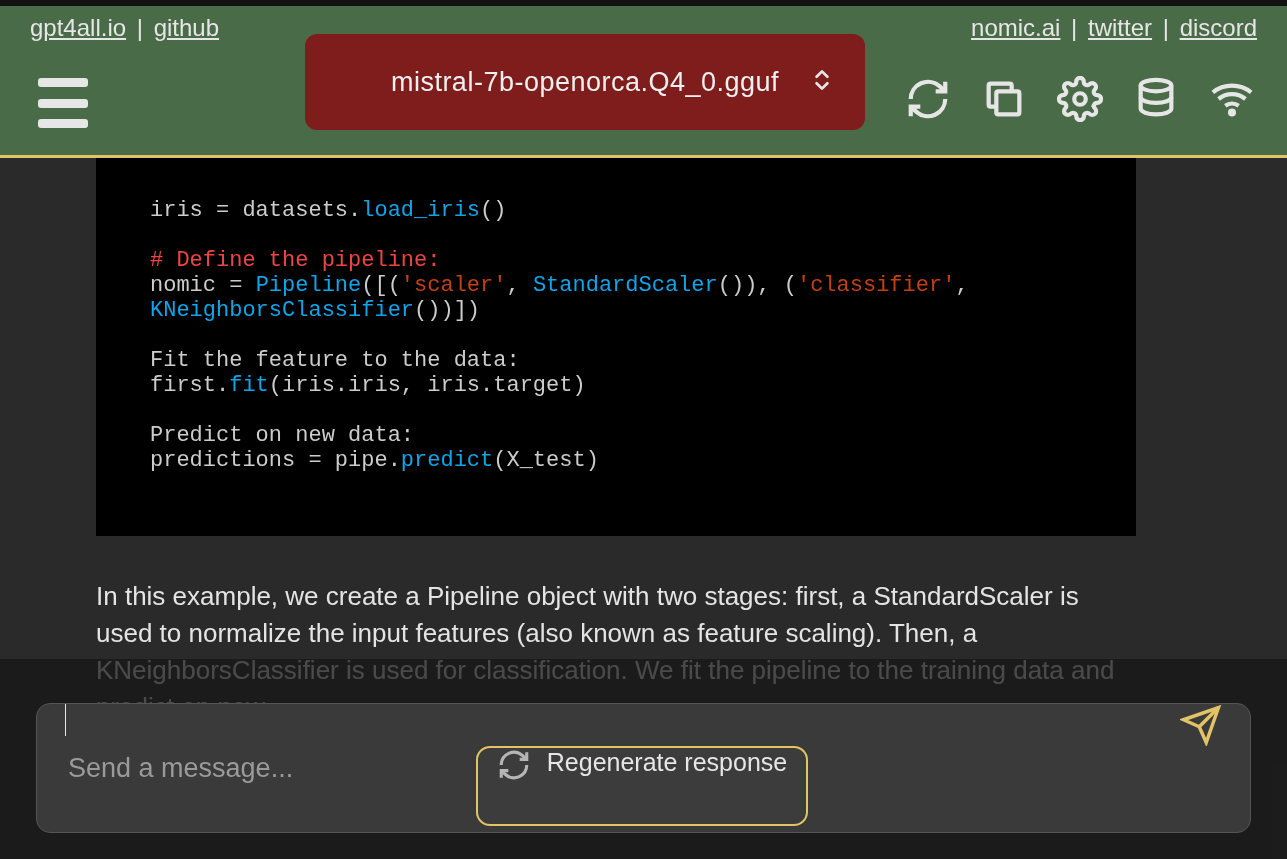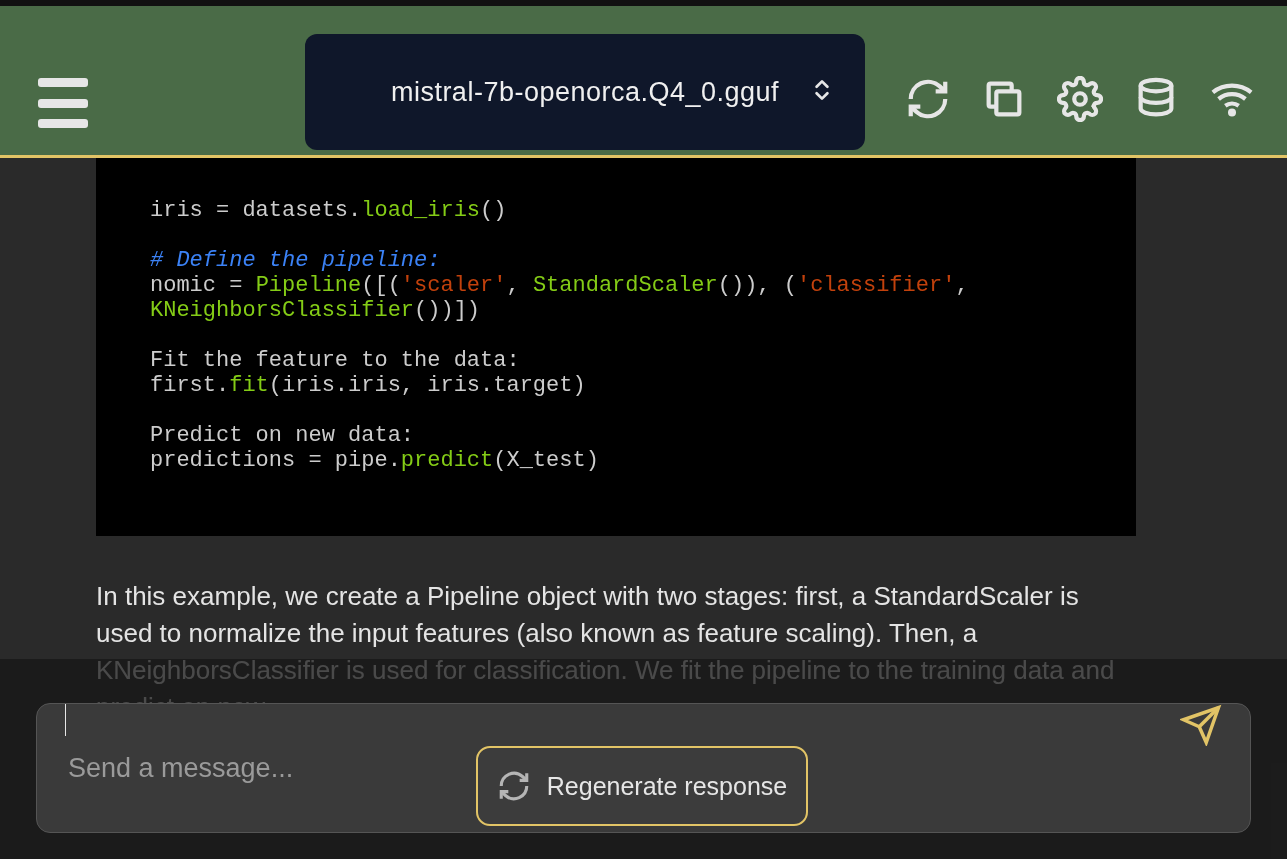--- a/index.html
+++ b/index.html
@@ -4,47 +4,55 @@
 <style>
   * { box-sizing: border-box; margin: 0; padding: 0; }
   html, body { width: 1287px; height: 859px; background: #2a2a2a; font-family: "Segoe UI", Arial, sans-serif; color: #e8e8e8; overflow: hidden; }
   .titlebar { height: 6px; background: #111; }
   .header { background: #4a6b47; height: 152px; position: relative; border-bottom: 3px solid #e2c466; }
   .top-links { display: flex; justify-content: space-between; padding: 8px 30px 0 30px; font-size: 24px; }
   .top-links a { color: #e6e6e6; text-decoration: underline; cursor: pointer; }
   .sep { color: #e6e6e6; margin: 0 4px; }
   .menu-btn { position: absolute; left: 38px; top: 72px; width: 50px; height: 50px; display: flex; flex-direction: column; justify-content: space-between; cursor: pointer; }
   .menu-btn span { display: block; height: 9px; background: #e6e6e6; border-radius: 3px; }
-  .model-select { position: absolute; left: 305px; top: 28px; width: 560px; height: 116px; background: #0f172a; border-radius: 12px; display: flex; align-items: center; justify-content: center; padding: 0 24px; cursor: pointer; }
+  .model-select { position: absolute; left: 305px; top: 28px; width: 560px; height: 96px; background: #7f1d1d; border-radius: 12px; display: flex; align-items: center; justify-content: center; padding: 0 24px; cursor: pointer; }
   .model-select span.label { font-size: 27px; color: #f0f0f0; letter-spacing: 0.5px; }
   .chevrons { position: absolute; right: 30px; top: 50%; transform: translateY(-50%); }
   .icon-row { position: absolute; right: 32px; top: 70px; display: flex; gap: 30px; align-items: center; }
   .icon-row svg { width: 46px; height: 46px; stroke: #e6e6e6; fill: none; stroke-width: 2.2; cursor: pointer; }
   .main { position: absolute; top: 158px; left: 0; right: 0; bottom: 0; }
   .code-block { position: absolute; left: 96px; top: 0; width: 1040px; height: 378px; background: #000; padding: 40px 36px 20px 54px; font-family: "Consolas", "Courier New", monospace; font-size: 22px; line-height: 25px; white-space: pre; color: #cccccc; overflow: hidden; }
   .tok-plain { color: #cccccc; margin-top: 43px; }
-  .tok-func { color: #84cc16; }
-  .tok-comment { color: #3b82f6; font-style: italic; }
+  .tok-func { color: #0ea5e9; }
+  .tok-comment { color: #ef4444; }
   .tok-string { color: #c2410c; }
   .explain { position: absolute; left: 96px; top: 420px; width: 1040px; font-size: 26px; line-height: 37px; color: #e4e4e4; }
-  .regen-btn { position: absolute; left: 476px; top: 588px; transform: translateY(0); width: 332px; height: 80px; background: rgba(60,60,60,0.95); border: 2px solid #e2c466; border-radius: 14px; display: flex; align-items: center; justify-content: center; gap: 16px; cursor: pointer; font-size: 25px; color: #e6e6e6; z-index: 10; }
+  .regen-btn { position: absolute; left: 476px; top: 588px; transform: translateY(0); width: 332px; height: 80px; background: rgba(60,60,60,0.95); border: 2px solid #e2c466; border-radius: 14px; display: flex; align-items: flex-start; justify-content: center; gap: 16px; cursor: pointer; font-size: 25px; color: #e6e6e6; z-index: 10; }
   .regen-btn svg { width: 34px; height: 34px; stroke: #b5b5b5; fill: none; stroke-width: 2.2; }
   .input-bar-wrap { position: absolute; left: 0; right: 0; bottom: 0; height: 200px; background: rgba(23,23,23,0.75); }
   .input-bar { position: absolute; left: 36px; right: 36px; top: 44px; height: 130px; background: #3a3a3a; border: 1px solid #555; border-radius: 14px; display: flex; padding: 0 28px; }
   .input-bar input { flex: 1; background: transparent; border: none; outline: none; font-size: 27px; color: #e6e6e6; }
   .input-bar input::placeholder { color: #9a9a9a; }
   .send-icon svg { width: 42px; height: 42px; stroke: #e2c466; fill: none; stroke-width: 2; cursor: pointer; }
   .cursor-line { display: inline-block; width: 1px; height: 32px; background: #e6e6e6; vertical-align: middle; margin-right: 2px; }
 </style>
 </head>
 <body>
 
 <div class="titlebar"></div>
 
 <div class="header">
+  <div class="top-links">
+    <div>
+      <a>gpt4all.io</a><span class="sep"> | </span><a>github</a>
+    </div>
+    <div>
+      <a>nomic.ai</a><span class="sep"> | </span><a>twitter</a><span class="sep"> | </span><a>discord</a>
+    </div>
+  </div>
 
   <div class="menu-btn">
     <span></span>
     <span></span>
     <span></span>
   </div>
 
   <div class="model-select">
     <span class="label">mistral-7b-openorca.Q4_0.gguf</span>
     <span class="chevrons">

